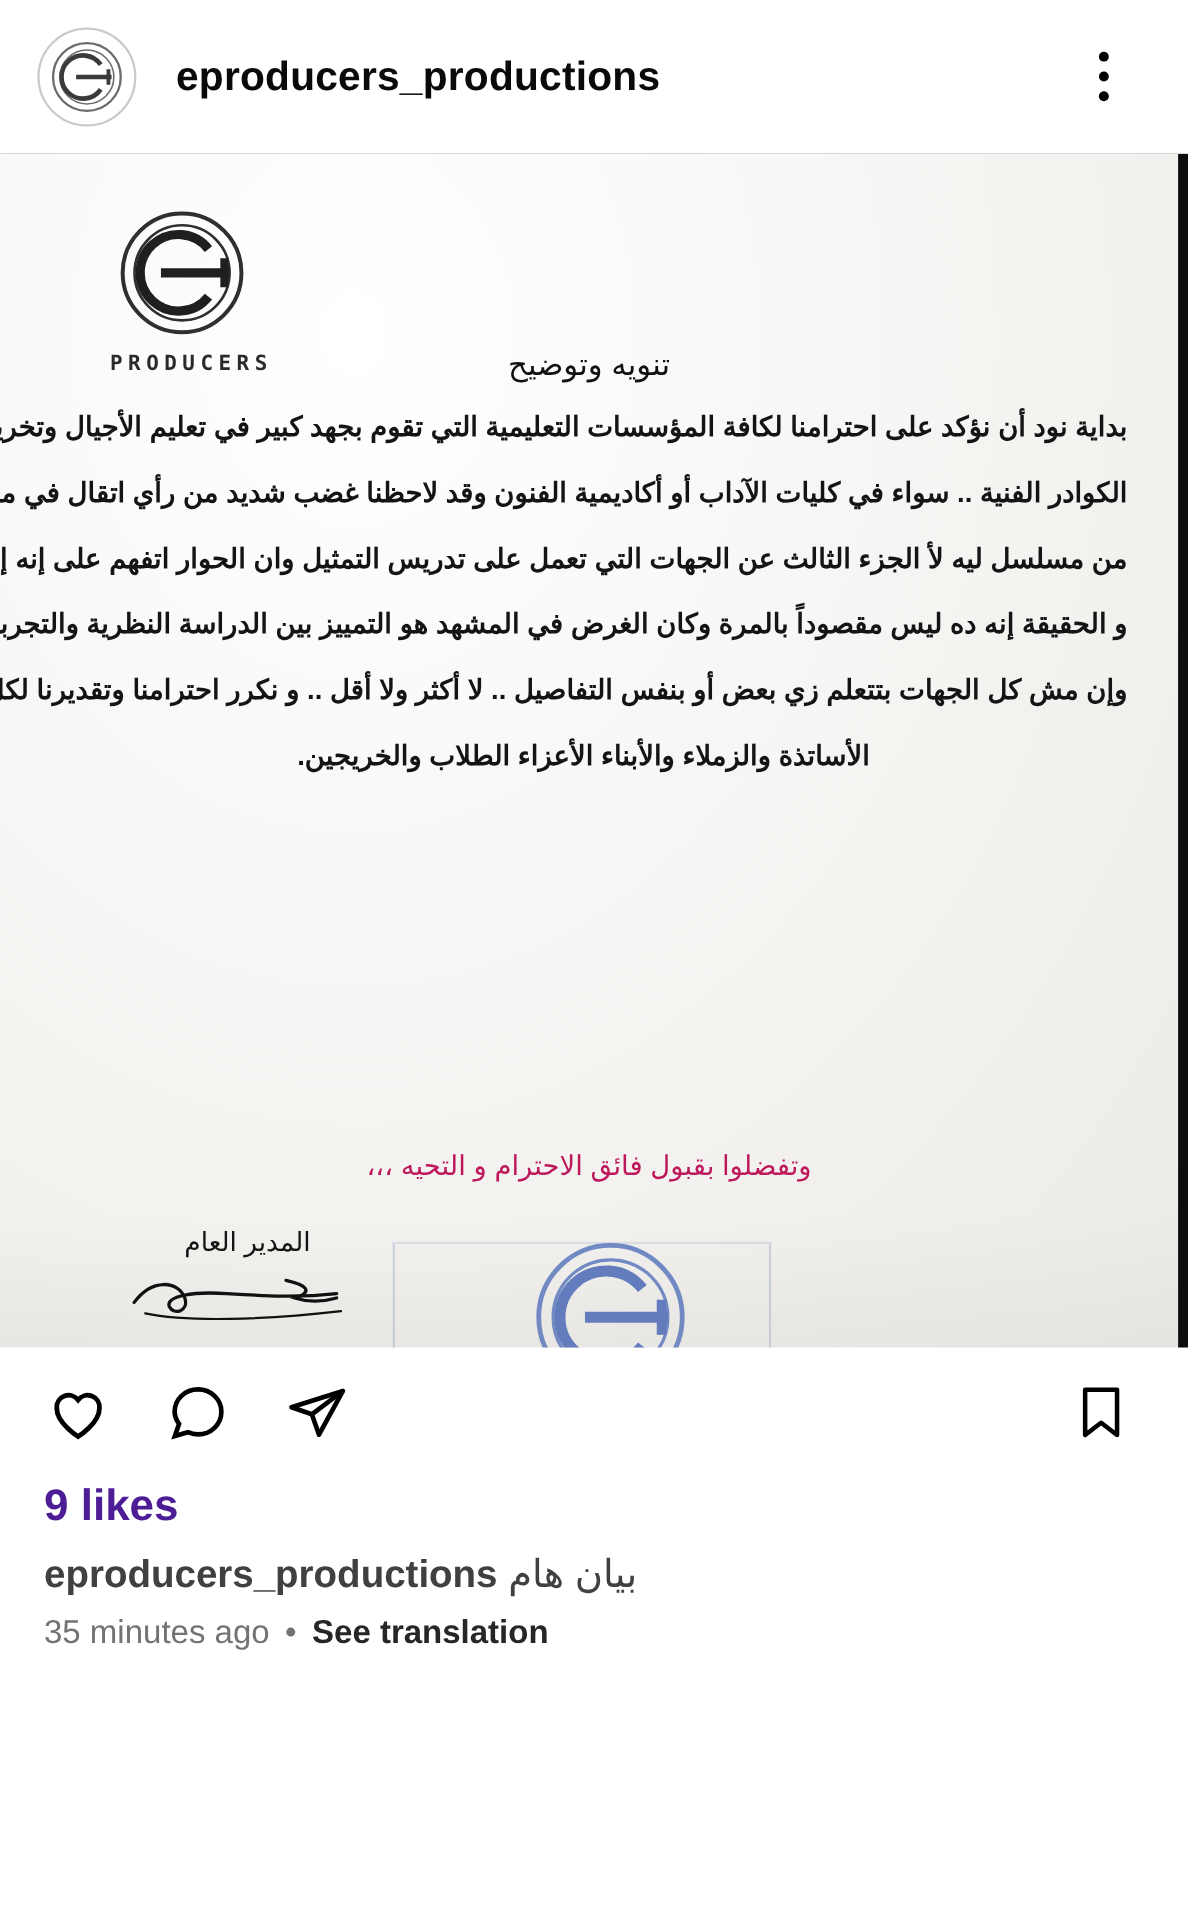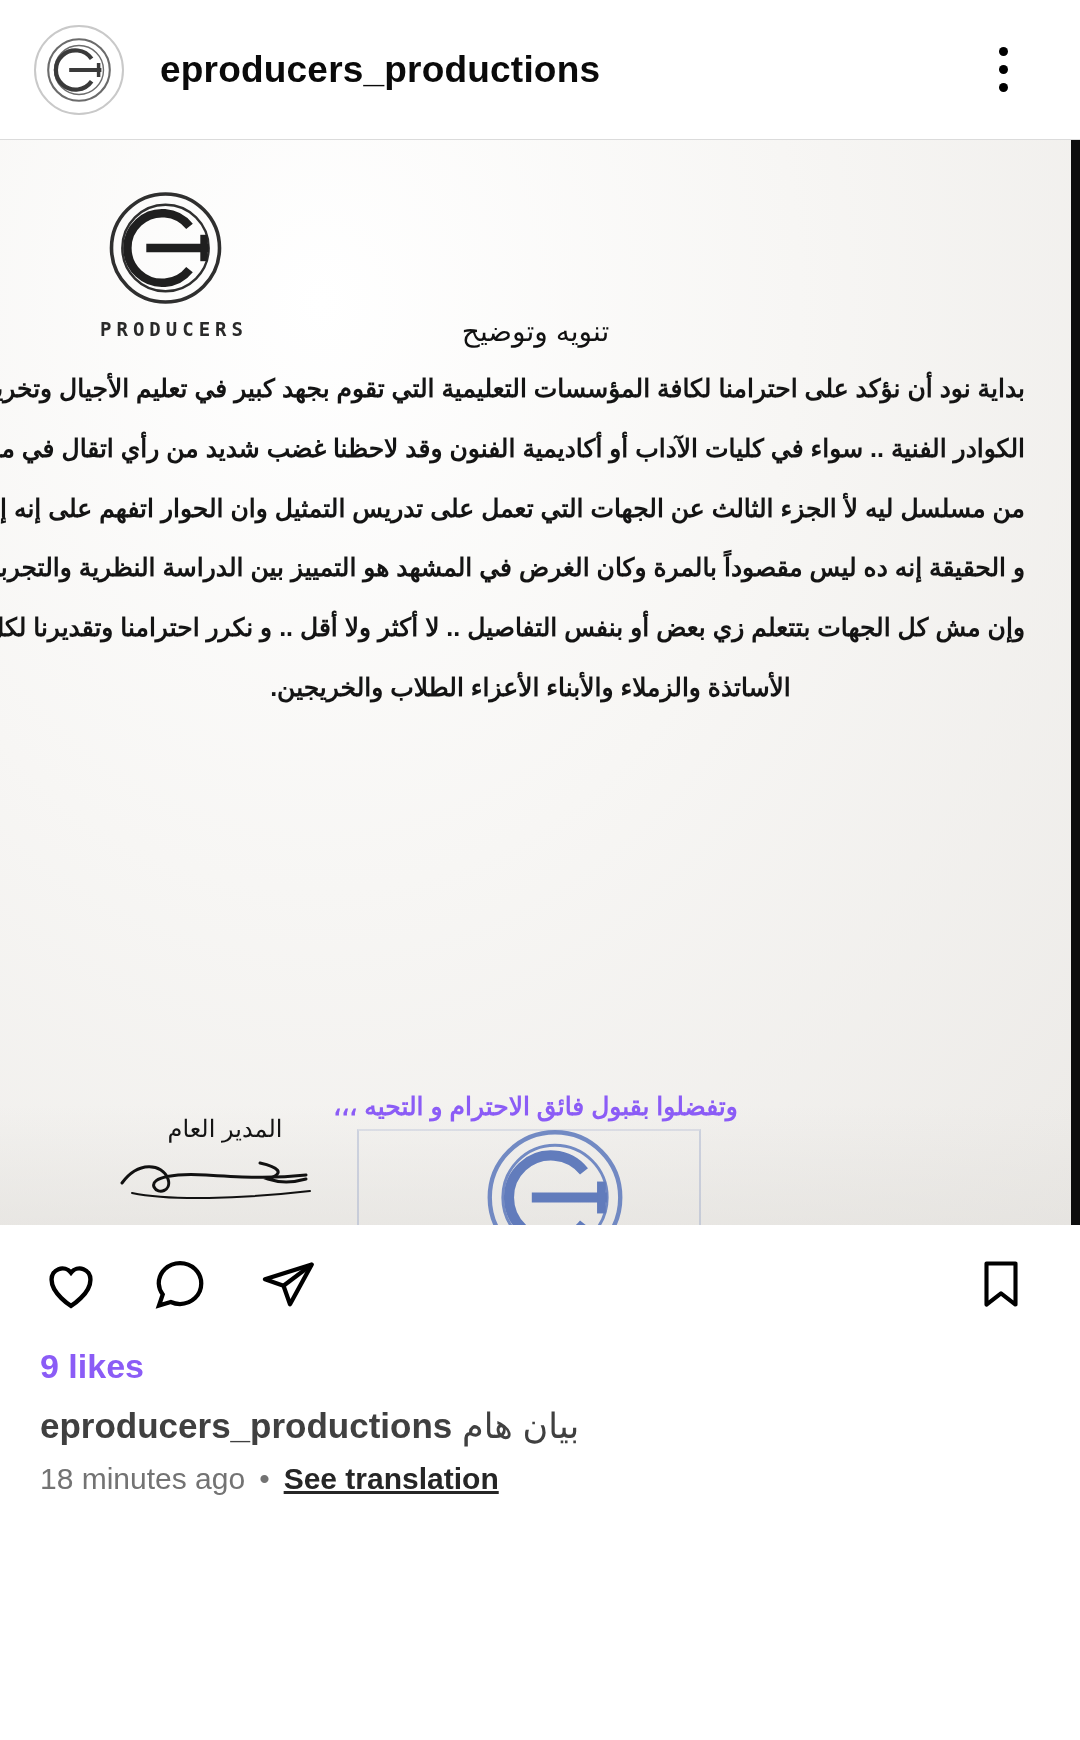--- a/index.html
+++ b/index.html
@@ -124,27 +124,27 @@
   .doc-body p {
     margin: 0 0 26px 0;
     font-size: 25px;
     font-weight: bold;
     line-height: 1.35;
     color: #141414;
     white-space: nowrap;
   }
   .doc-closing {
     position: absolute;
-    top: 952px;
+    top: 905px;
     left: 0; right: 0;
     text-align: center;
     direction: rtl;
     font-size: 25px;
-    font-weight: bold;
-    color: #8b5cf6;
+    font-weight: normal;
+    color: #be185d;
   }
   .sign-block {
     position: absolute;
     top: 975px;
     left: 85px;
     width: 280px;
     text-align: center;
     direction: rtl;
   }
   .sign-block .sign-title {
@@ -188,23 +188,23 @@
     gap: 48px;
   }
   .actions .right { margin-left: auto; margin-right: 10px; }
   .icon-btn { display: flex; align-items: center; justify-content: center; }
 
   
   .meta {
     padding: 4px 40px 0 40px;
   }
   .likes {
-    font-size: 34px;
-    font-weight: bold;
-    color: #8b5cf6;
+    font-size: 40px;
+    font-weight: bold;
+    color: #4c1d95;
     margin-bottom: 18px;
   }
   .caption {
     font-size: 35px;
     line-height: 1.25;
     color: #404040;
     margin-bottom: 14px;
   }
   .caption .cap-user { font-weight: bold; }
   .caption .cap-text { font-weight: normal; }
@@ -212,21 +212,20 @@
     font-size: 30px;
     color: #737373;
     display: flex;
     align-items: center;
     gap: 14px;
   }
   .timerow .dot { font-size: 30px; color: #737373; }
   .timerow .translate {
     color: #262626;
     font-weight: bold;
-    text-decoration: underline;
   }
 </style>
 </head>
 <body>
 
 <div class="post-header">
   <div class="avatar">
     <span>
       <svg width="70" height="70" viewBox="0 0 100 100" aria-hidden="true">
         <circle cx="50" cy="50" r="44" fill="none" stroke="#6b6b6b" stroke-width="3"></circle>
@@ -324,17 +323,17 @@
   </div>
 </div>
 
 <div class="meta">
   <div class="likes">9 likes</div>
   <div class="caption">
     <span class="cap-user">eproducers_productions</span>
     <span class="cap-text">بيان هام</span>
   </div>
   <div class="timerow">
-    <span>18 minutes ago</span>
+    <span>35 minutes ago</span>
     <span class="dot">•</span>
     <span class="translate">See translation</span>
   </div>
 </div>
 
 </body></html>

